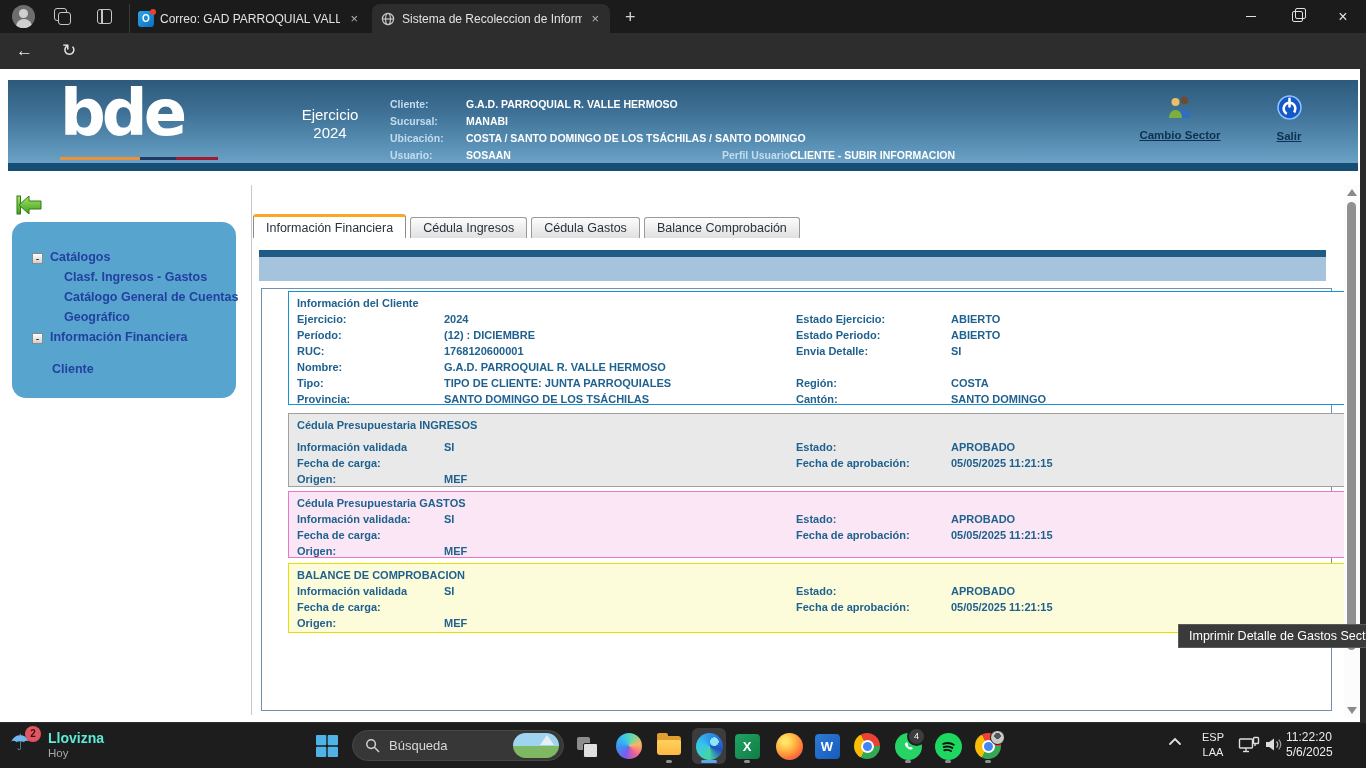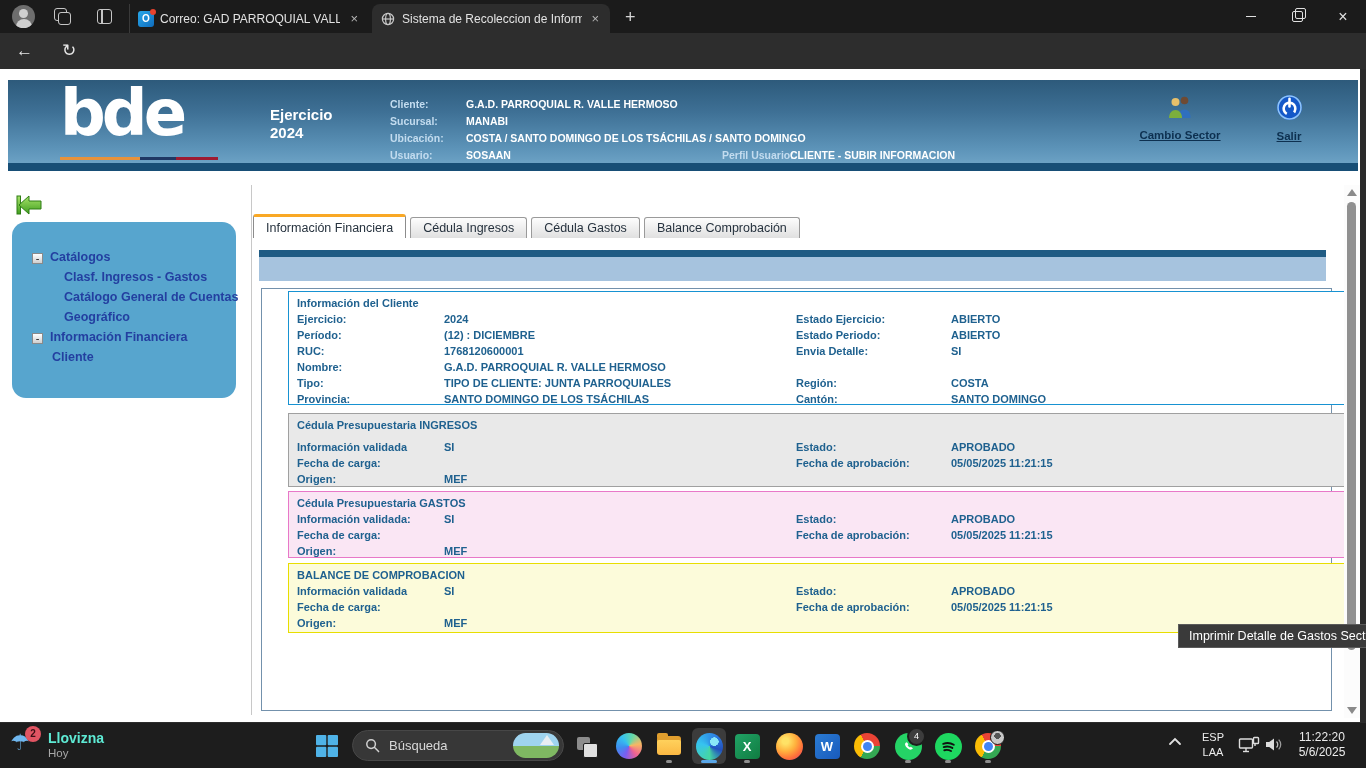--- a/index.html
+++ b/index.html
@@ -48,21 +48,21 @@
   .cp{display:block;border-radius:50%;background:conic-gradient(from 200deg,#7b5cf0,#3e8ef0,#35c0f0,#64d9a8,#f7b763,#f06292,#7b5cf0)}
   #copilot-tb{position:absolute;left:1330px;top:41px;width:21px;height:21px}
   
   #page{position:absolute;left:0;top:69px;width:1366px;height:653px;background:#fff}
   #banner{position:absolute;left:8px;top:11px;width:1350px;height:91px;
           background:linear-gradient(180deg,#2d5a7b 0%,#3e7095 35%,#5c93b8 75%,#74a9cb 100%)}
   #banner .botstrip{position:absolute;left:0;bottom:0;width:100%;height:8px;background:#174e76}
   #logo{position:absolute;left:52px;top:-4px;color:#fff;font-weight:bold;font-size:64px;letter-spacing:-4px;
         font-family:"DejaVu Sans",sans-serif}
   .ul-seg{position:absolute;top:77px;height:3px}
-  #ej-block{position:absolute;left:262px;top:26px;width:120px;text-align:left;color:#fff;font-weight:bold;
+  #ej-block{position:absolute;left:262px;top:26px;width:120px;text-align:center;color:#fff;font-weight:normal;
             font-size:15px;line-height:18px}
   .bf-row{position:absolute;left:382px;width:760px;height:14px}
   .bf-label{position:absolute;left:0;color:#c3dcef;font-size:10.5px;font-weight:bold}
   .bf-value{position:absolute;left:76px;color:#fff;font-size:10.5px;font-weight:bold;white-space:nowrap}
   .bf-label2{position:absolute;left:332px;color:#c3dcef;font-size:10.5px;font-weight:bold}
   .bf-value2{position:absolute;left:400px;color:#fff;font-size:10.5px;font-weight:bold;white-space:nowrap}
   .hlink{position:absolute;top:14px;text-align:center}
   .hlink .lab{display:block;margin-top:5px;color:#0d3050;font-size:11.5px;font-weight:bold;text-decoration:underline}
   
   #back-arrow{position:absolute;left:16px;top:125px;width:26px;height:22px}
@@ -150,21 +150,21 @@
   .ch-b{width:9px;height:9px;border-radius:50%;background:#4285f4}
   .wa{width:27px;height:27px;border-radius:50%;background:#25d366;display:flex;align-items:center;justify-content:center}
   .sp{width:27px;height:27px;border-radius:50%;background:#1ed760;display:flex;align-items:center;justify-content:center}
   .ch-av{position:absolute;right:0;top:2px;width:13px;height:13px;border-radius:50%;border:1px solid #1d1d1d;
          background:radial-gradient(circle at 50% 38%,#555 0 30%,#c8c8c8 31%)}
   .tb-badge{position:absolute;right:-1px;top:-1px;width:15px;height:15px;border-radius:50%;background:#3d3d3d;
             border:2px solid #1d1d1d;color:#fff;font-size:9px;text-align:center;line-height:15px}
   #tray-chevron{position:absolute;left:1168px;top:13px}
   #tray-lang{position:absolute;left:1196px;top:7px;width:34px;text-align:center;color:#ececec;font-size:11px;line-height:15px}
   .tray-ic{position:absolute;top:13px}
-  #tray-clock{position:absolute;left:1286px;top:7px;width:72px;text-align:center;color:#ececec;font-size:12px;line-height:15px}
+  #tray-clock{position:absolute;left:1286px;top:7px;width:72px;text-align:left;color:#ececec;font-size:12px;line-height:15px}
 </style>
 </head>
 <body>
 
 <div id="titlebar">
   <div class="tb-avatar">
       <i></i>
       <b></b>
     </div>
   <div class="ws-icon" style="left:54px">
@@ -298,21 +298,21 @@
     <polygon points="25,7 13,7 13,2 3,11 13,20 13,15 25,15" fill="url(#gr1)" stroke="#2e7d14" stroke-linejoin="round"></polygon>
   </svg>
 
   <div id="sidebar">
     <div id="sidebar-menu">
         <div class="sb-item sb-group" style="top: 25px;"><span class="collapse-box">-</span><span class="sb-label">Catálogos</span></div>
         <div class="sb-item sb-child" style="top: 45px;"><span class="sb-label">Clasf. Ingresos - Gastos</span></div>
         <div class="sb-item sb-child" style="top: 65px;"><span class="sb-label">Catálogo General de Cuentas</span></div>
         <div class="sb-item sb-child" style="top: 85px;"><span class="sb-label">Geográfico</span></div>
         <div class="sb-item sb-group" style="top: 105px;"><span class="collapse-box">-</span><span class="sb-label">Información Financiera</span></div>
-        <div class="sb-item sb-child" style="top: 125px; padding-left: 40px;"><span class="sb-label">Cliente</span></div>
+        <div class="sb-item sb-child" style="top: 137px; padding-left: 40px;"><span class="sb-label">Cliente</span></div>
       </div>
   </div>
 
   <div id="v-divider"></div>
 
   <div id="tabstrip">
       <div class="ctab active">Información Financiera</div>
       <div class="ctab">Cédula Ingresos</div>
       <div class="ctab">Cédula Gastos</div>
       <div class="ctab">Balance Comprobación</div>

